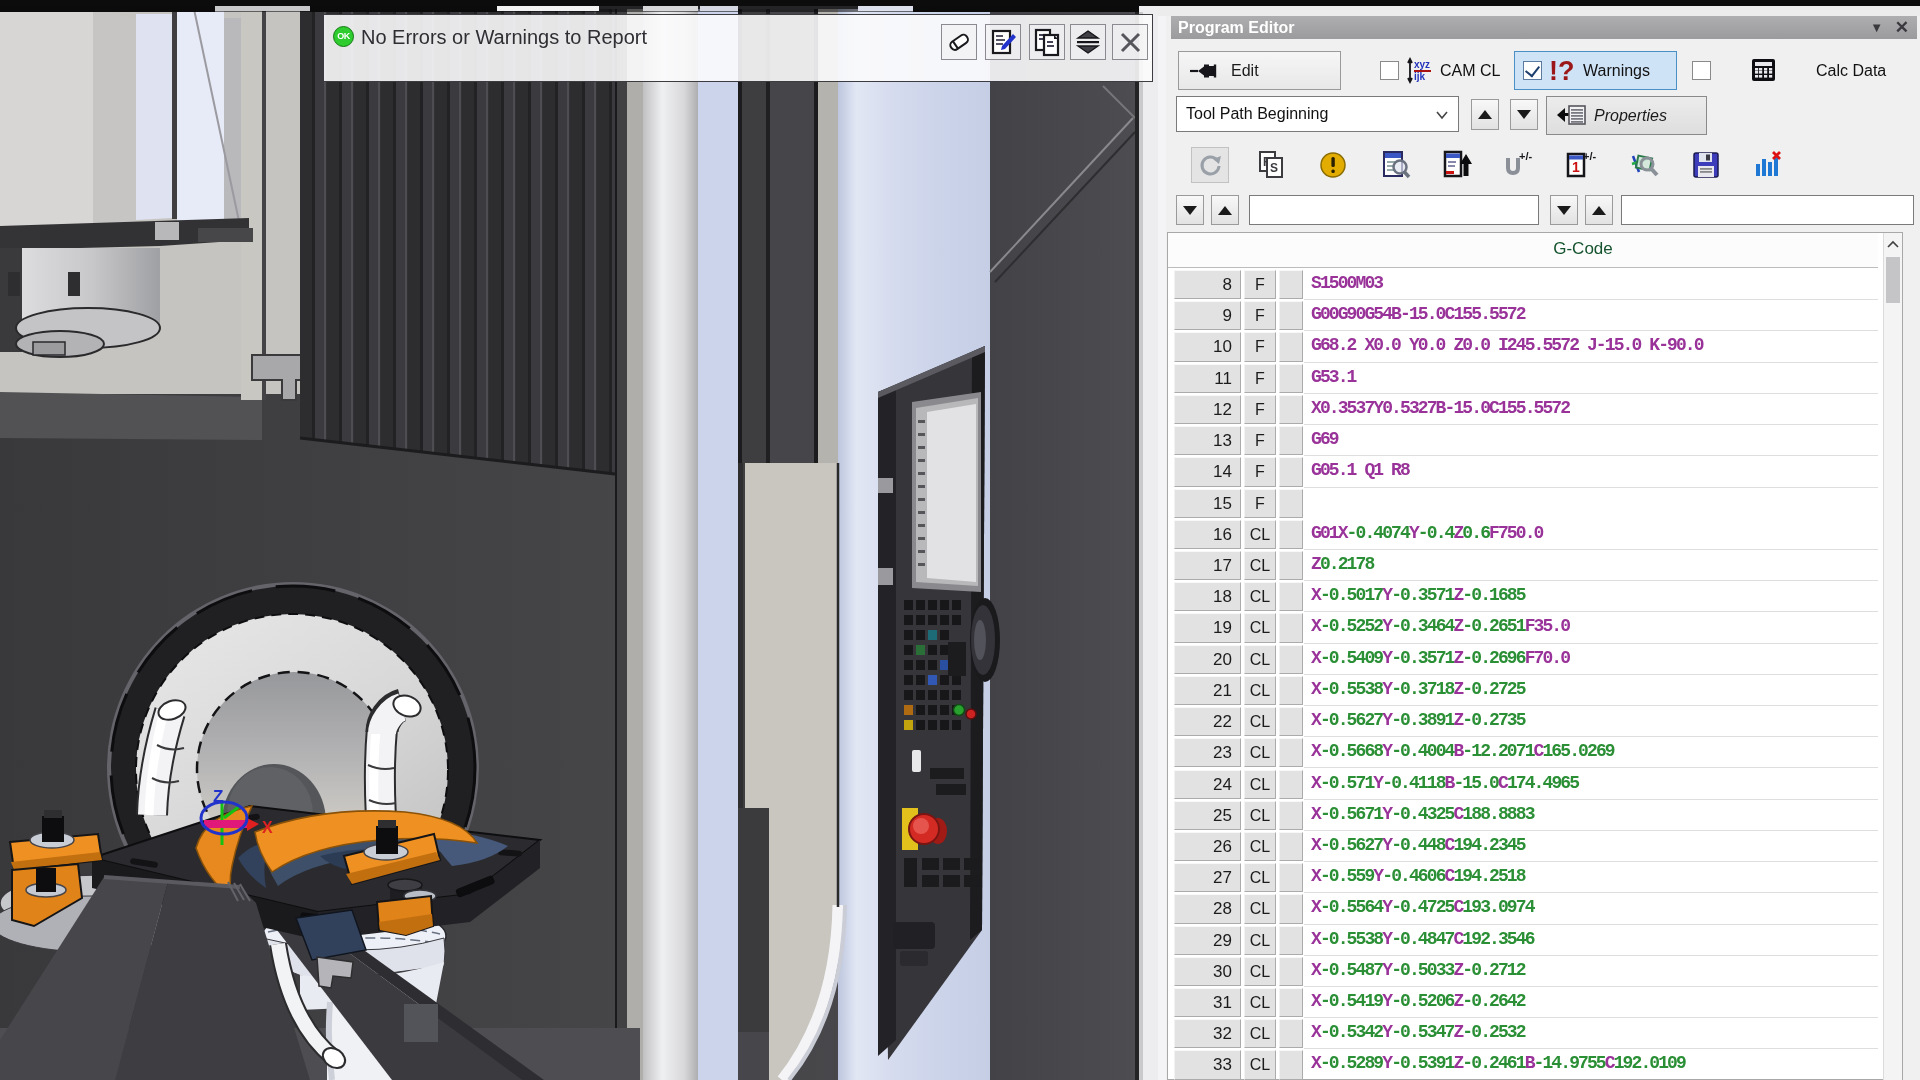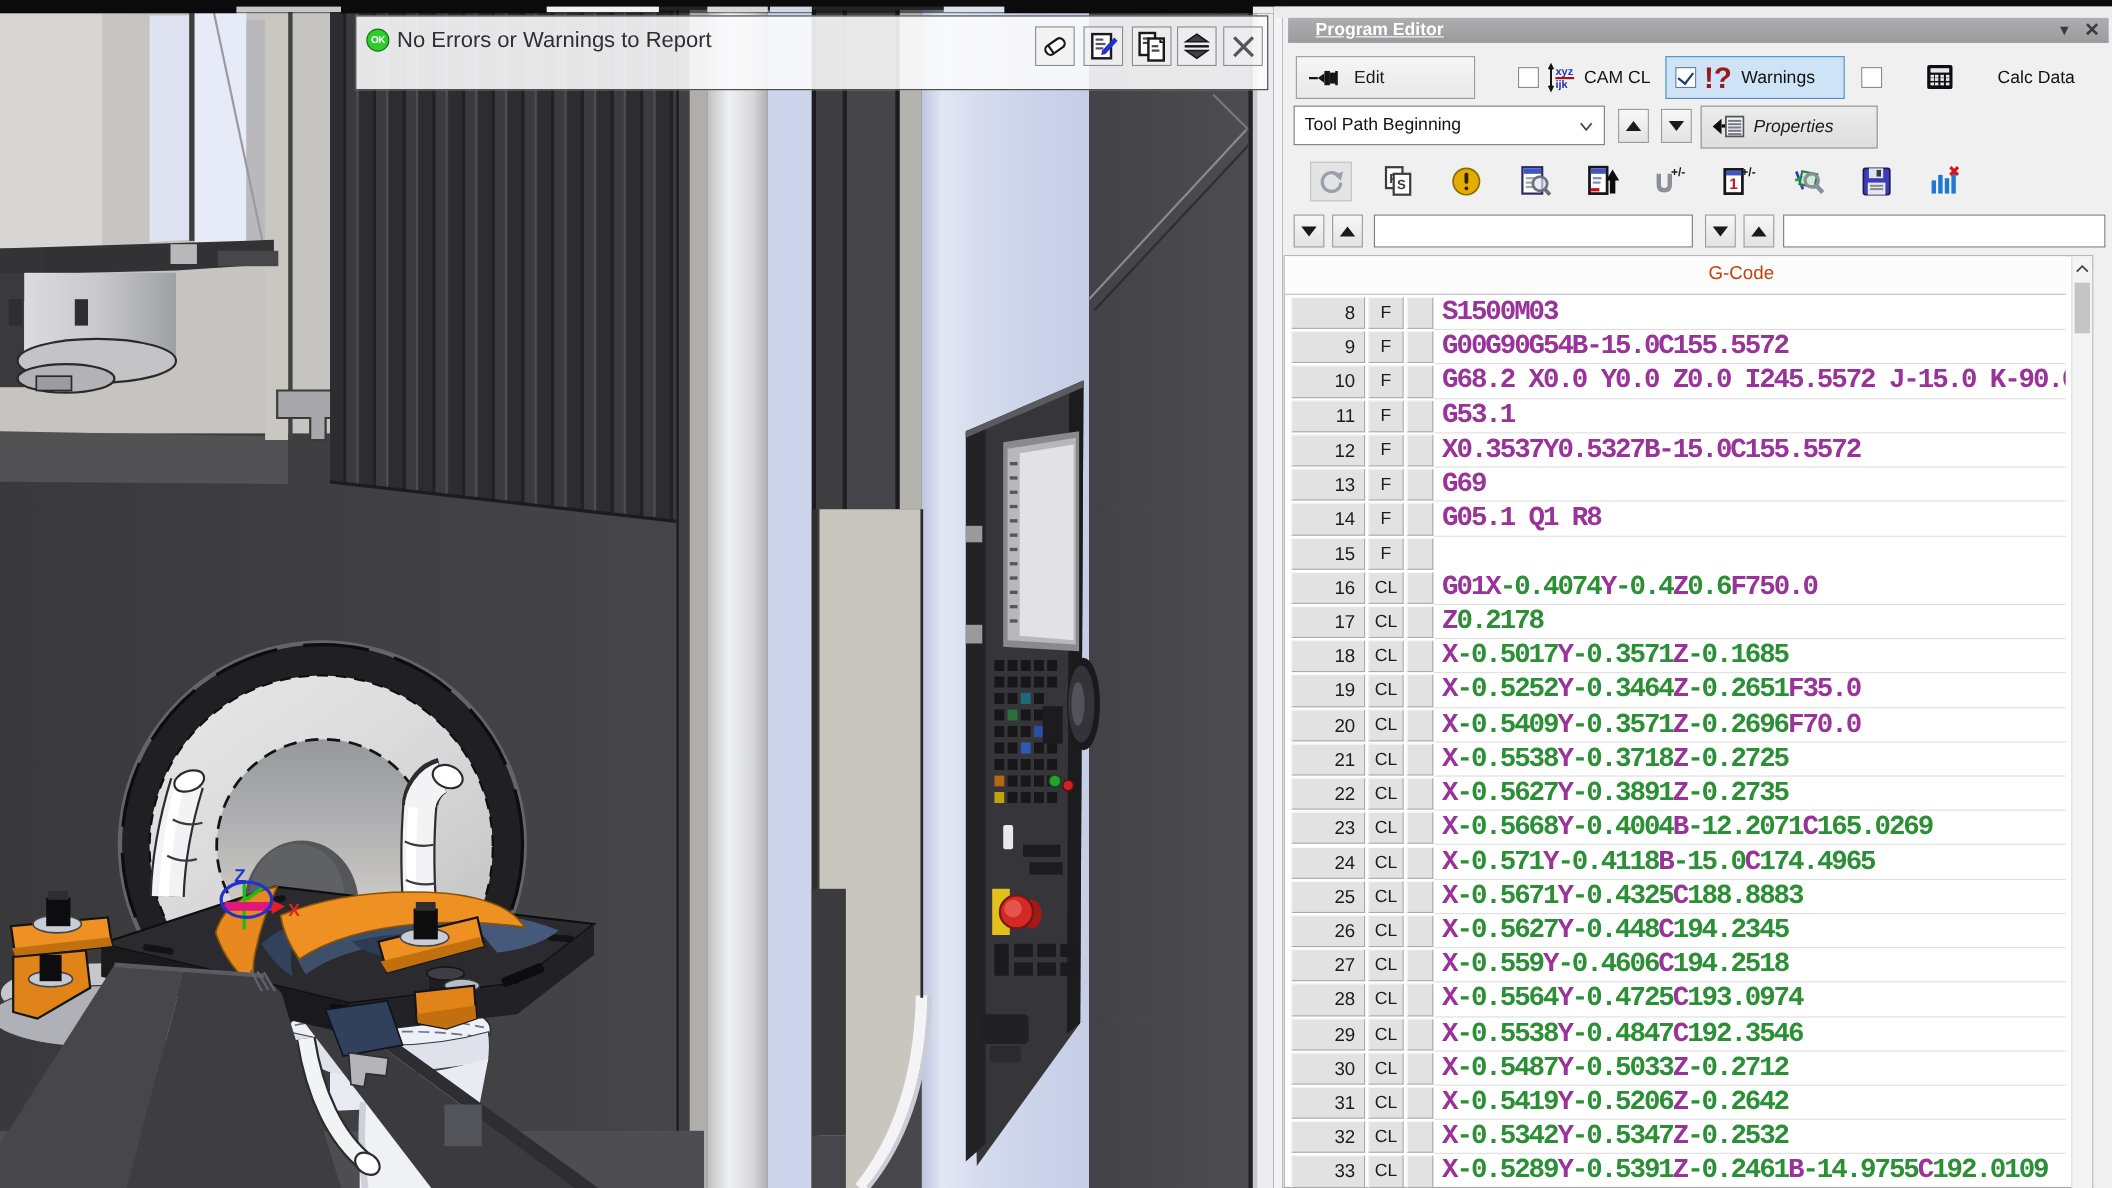--- a/index.html
+++ b/index.html
@@ -14,21 +14,21 @@
   text-align:center; line-height:19px; letter-spacing:-0.5px;}
 #msgbar .msg { position:absolute; left:37px; top:11px; font-size:20px; color:#2e2e33; }
 .mbtn { position:absolute; top:9px; width:36px; height:36px; background:rgba(240,240,242,0.55);
   border:1.2px solid #8a8a90; display:flex; align-items:center; justify-content:center; }
 
 #panel { position:absolute; left:1166px; top:0; width:754px; height:1080px; background:#f0f0f0; }
 #topblack { position:absolute; left:0; top:0; width:1920px; height:6px; background:#0c0c0d; z-index:5;}
 #topwhite { position:absolute; left:1158px; top:6px; width:762px; height:10px; background:#ececec; z-index:5;}
 #title { position:absolute; left:5px; top:16px; width:746px; height:23px;
   background:linear-gradient(#aeaeb0,#9b9b9d); color:#fff; font-size:16px; font-weight:bold;
-  padding-left:25px; line-height:23px;text-decoration:underline; }
+  padding-left:7px; line-height:23px; }
 #title .tmin { position:absolute; right:34px; top:0px; color:#3a3a3e; font-size:13px;}
 #title .tx { position:absolute; right:8px; top:0px; color:#3a3a3e; font-size:17px; font-weight:bold;}
 .btn { position:absolute; background:linear-gradient(#f6f6f6,#e8e8e8); border:1px solid #9a9a9a;
   font-size:16px; color:#1a1a1a; display:flex; align-items:center; }
 #bEdit { left:12px; top:51px; width:163px; height:39px; }
 #bEdit svg { margin-left:10px; } #bEdit span { margin-left:14px; }
 .ckgroup { position:absolute; top:51px; height:39px; display:flex; align-items:center; font-size:16px; color:#111; }
 .ck { width:19px; height:19px; background:#fff; border:1.4px solid #8a8a8a; margin-right:7px; flex:none; position:relative;}
 .ck.checked { border-color:#3a6ea5; }
 .ck.checked:after { content:""; position:absolute; left:4px; top:1px; width:7px; height:11px;
@@ -51,37 +51,37 @@
 #bProps { left:380px; top:96px; width:161px; height:39px; background:linear-gradient(#ececec,#dedede);
   border:1px solid #8a8a8a; }
 #bProps svg { margin-left:8px; } #bProps span { margin-left:8px;font-style:italic; }
 .tbtn { position:absolute; top:147px; width:38px; height:36px; display:flex; align-items:center; justify-content:center;}
 .tbtn-dis { background:#e4e4e4; border:1px solid #c2c2c2; }
 .field { position:absolute; top:195px; height:30px; background:#fff; border:1px solid #7a7a7a; }
 
 #tbl { position:absolute; left:1px; top:232px; width:736px; height:848px; background:#fff;
   border:1px solid #a8a8a8; border-right:1px solid #a8a8a8; }
 #thead { position:absolute; left:0; top:0; width:710px; height:35px; background:#fcfcfc;
-  border-bottom:1px solid #bcbcbc; font-size:17px; color:#c2410c; }
+  border-bottom:1px solid #bcbcbc; font-size:17px; color:#14532d; }
 #thead .glabel { position:absolute; left:270px; top:6px; width:290px; text-align:center;}
 #sbar { position:absolute; right:0px; top:0px; width:19px; height:848px; background:#f4f4f5; border-left:1px solid #dcdcdc;}
 .sarrow2 { position:absolute; left:2px; top:6px; }
 #sbar .thumb { position:absolute; left:2px; top:24px; width:14px; height:46px; background:#c5c5c7; }
 #rows { position:absolute; left:0; top:36px; width:710px; height:812px; overflow:hidden; }
 .trow { position:relative; width:100%; height:31.23px; }
 .c-num { position:absolute; left:6px; top:1px; width:67px; height:29.2px; background:#e2e2e2;
   border-top:1px solid #f8f8f8; border-bottom:1px solid #ababab; border-right:1px solid #ababab; border-left:1px solid #f2f2f2;
   font-size:17px; color:#1c1c1c; text-align:right; padding-right:8px; line-height:28px;}
 .c-typ { position:absolute; left:76px; top:1px; width:32px; height:29.2px; background:#e2e2e2;
   border-top:1px solid #f8f8f8; border-bottom:1px solid #ababab; border-right:1px solid #ababab; border-left:1px solid #f2f2f2;
   font-size:16px; color:#1c1c1c; text-align:center; line-height:28px;}
 .c-sp { position:absolute; left:111px; top:1px; width:24px; height:29.2px; background:#e2e2e2;
   border-top:1px solid #f8f8f8; border-bottom:1px solid #ababab; border-right:1px solid #ababab; border-left:1px solid #f2f2f2;}
 .c-code { position:absolute; left:136px; top:0; right:0; height:31.2px; border-bottom:1px solid #dedede;
-  font-family:"Liberation Mono", monospace; font-size:25px; font-weight:bold; line-height:29px;
+  font-family:"Liberation Mono", monospace; font-size:18px; font-weight:bold; line-height:29px;
   padding-left:7px; white-space:pre; overflow:hidden; letter-spacing:-1.9px;}
 .p { color:#993399; } .g { color:#2a8f35; }
 </style></head>
 <body>
 <div id="root">
 <div id="view"><svg id="scene" width="1158" height="1080" viewBox="0 0 1158 1080" xmlns="http://www.w3.org/2000/svg">
 <defs>
 <linearGradient id="wallg" x1="0" y1="0" x2="1" y2="0">
             <stop offset="0" stop-color="#39393c"></stop>
             <stop offset="0.55" stop-color="#464649"></stop>

